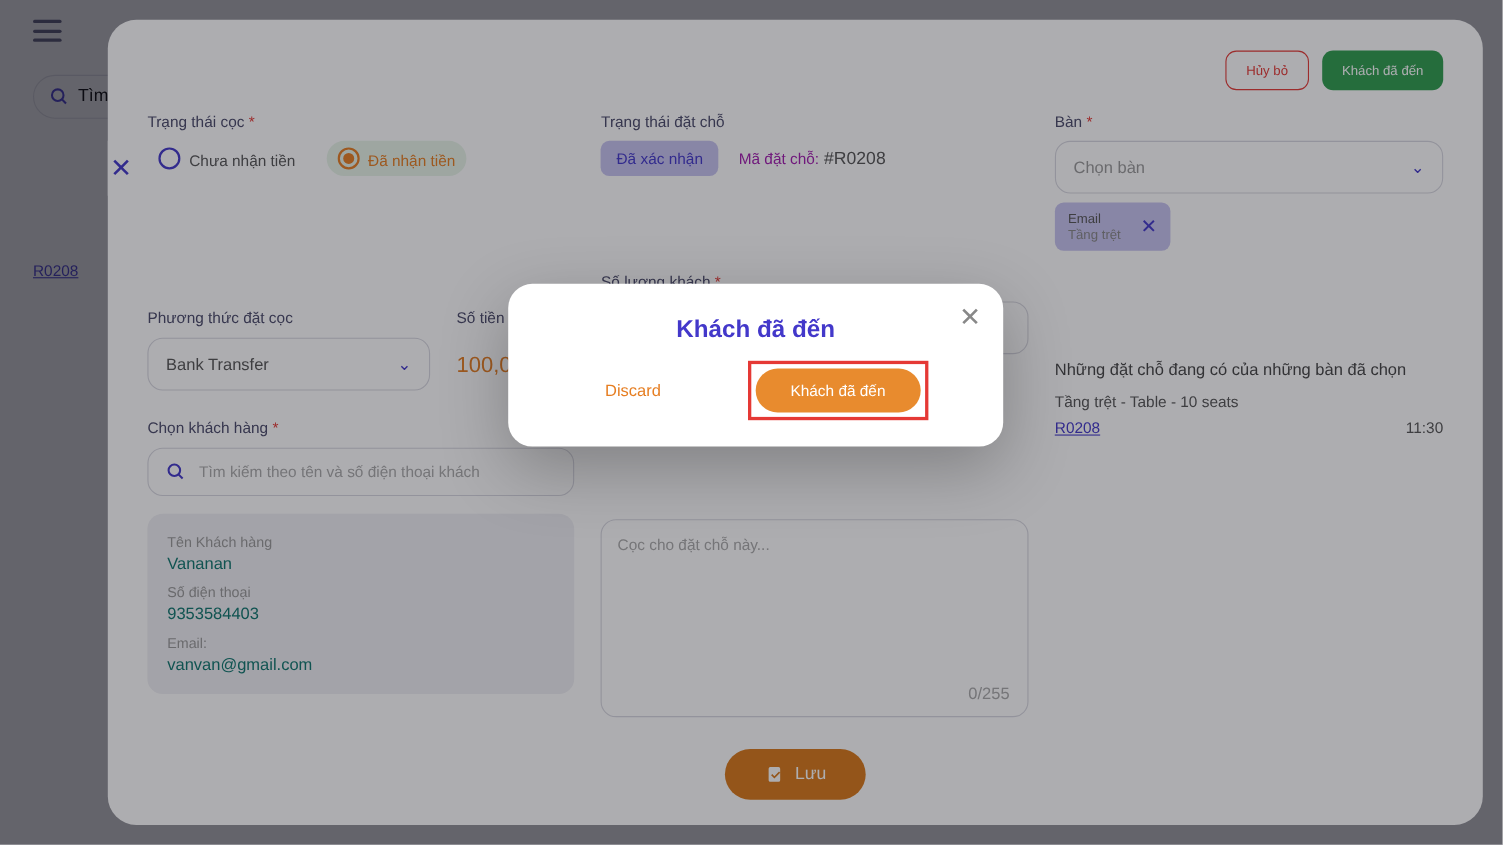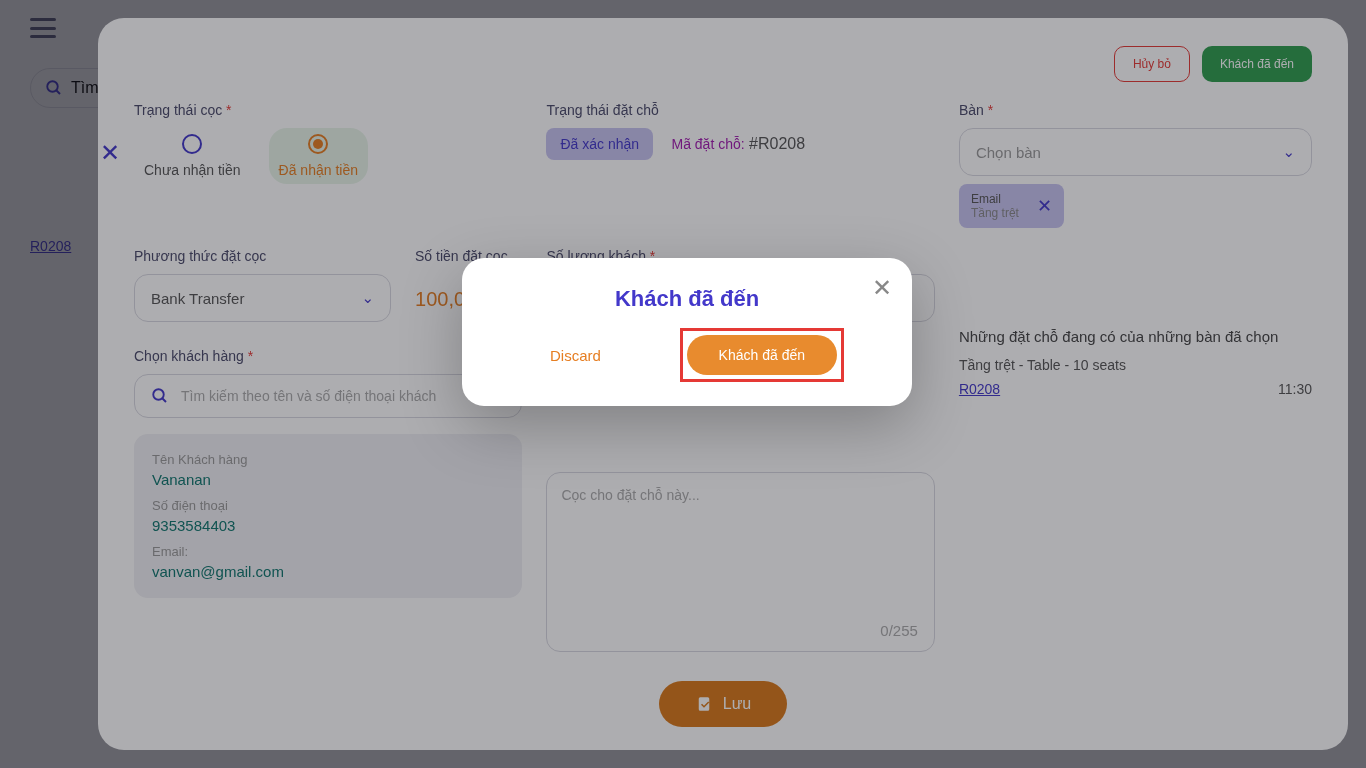--- a/index.html
+++ b/index.html
@@ -24,39 +24,39 @@
 .header-actions { display: flex; gap: 12px; }
 .btn { padding: 10px 18px; border-radius: 10px; font-size: 12px; font-weight: 500; border: none; cursor: pointer; }
 .btn-cancel { background: #fff; color: #e53935; border: 1.5px solid #e53935; }
 .btn-arrived { background: #2e9d4e; color: #fff; }
 
 .form-body { display: grid; grid-template-columns: 1.1fr 1.1fr 1fr; gap: 20px 24px; }
 .field-label { color: #4a4a6a; font-size: 14px; margin-bottom: 10px; display: block; }
 .req { color: #e53935; }
 
 .radio-row { display: flex; gap: 18px; align-items: center; }
-.radio-opt { display: flex; align-items: center; gap: 8px; font-size: 14px; color: #555; padding: 6px 10px; border-radius: 18px; flex-direction: column; }
+.radio-opt { display: flex; align-items: flex-end; gap: 8px; font-size: 14px; color: #555; padding: 6px 10px; border-radius: 18px; }
 .radio-opt.active { background: #e8f5e9; color: #e67e22; }
 .radio-ring { width: 20px; height: 20px; border: 2px solid #999; border-radius: 50%; display: flex; align-items: center; justify-content: center; }
 .radio-opt.active .radio-ring { border-color: #e67e22; }
 .radio-opt.active .radio-ring::after { content: ''; width: 10px; height: 10px; background: #e67e22; border-radius: 50%; }
 .radio-opt.idle .radio-ring { border-color: #4338ca; }
 
 .status-pill { background: #c7c3f0; color: #4338ca; padding: 8px 14px; border-radius: 8px; font-size: 14px; display: inline-block; }
 .code-text { color: #a21caf; font-size: 14px; margin-left: 14px; text-align: center; }
 .code-val { color: #555; }
 
 .select-box { border: 1.5px solid #d8d8e0; border-radius: 14px; padding: 14px 16px; display: flex; justify-content: space-between; align-items: center; color: #999; font-size: 15px; }
 .chev { color: #4338ca; }
 
 .chip { background: #c7c3f0; border-radius: 8px; padding: 8px 12px; display: inline-flex; align-items: center; gap: 18px; margin-top: 8px; }
 .chip-text { display: flex; flex-direction: column; font-size: 12px; color: #555; }
 .chip-close { color: #4338ca; font-size: 18px; }
 
-.deposit-row { display: flex; gap: 24px; }
+.deposit-row { display: flex; gap: 24px; margin-top: 33px; }
 .deposit-val { color: #e67e22; font-size: 20px; font-weight: 500; padding-top: 14px; }
 .vnd { color: #888; font-size: 14px; }
 
 .search-cust { border: 1.5px solid #d8d8e0; border-radius: 14px; padding: 12px 16px; display: flex; align-items: center; gap: 12px; color: #aaa; font-size: 14px; }
 
 .cust-card { background: #f0f0f4; border-radius: 14px; padding: 18px; margin-top: 16px; font-size: 14px; }
 .cust-card .lbl { color: #999; font-size: 13px; margin-bottom: 4px; margin-top: 10px; }
 .cust-card .lbl:first-child { margin-top: 0; }
 .cust-card .val { color: #0f766e; font-size: 15px; }
 

